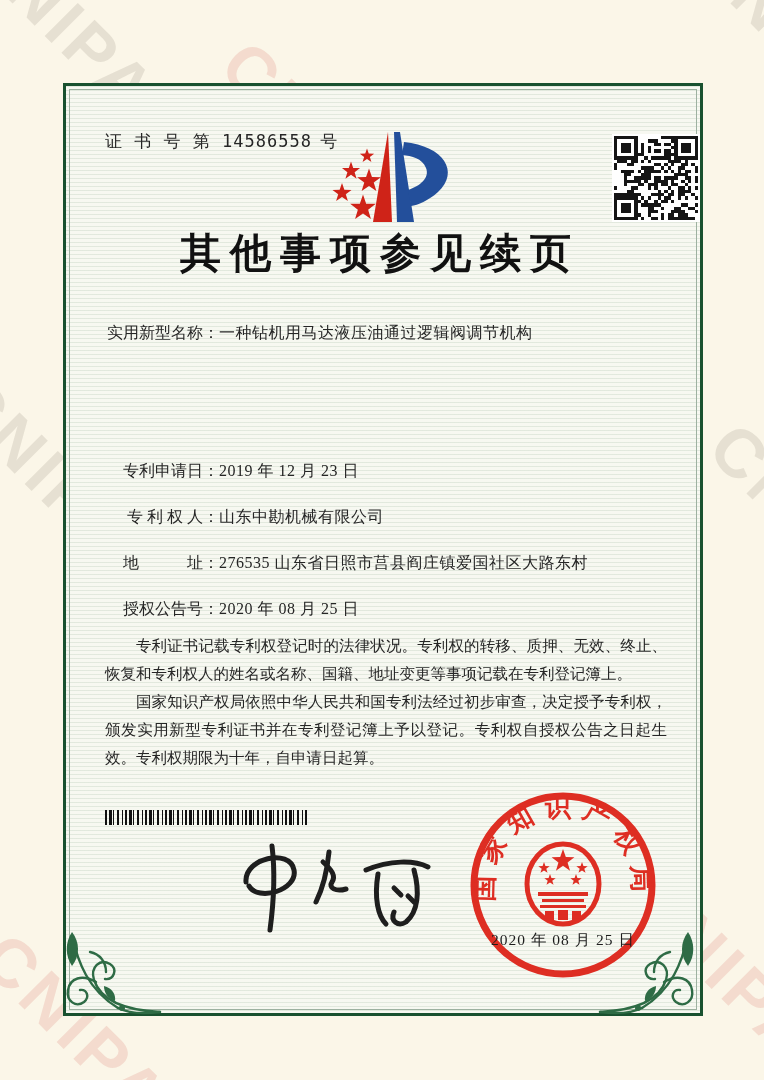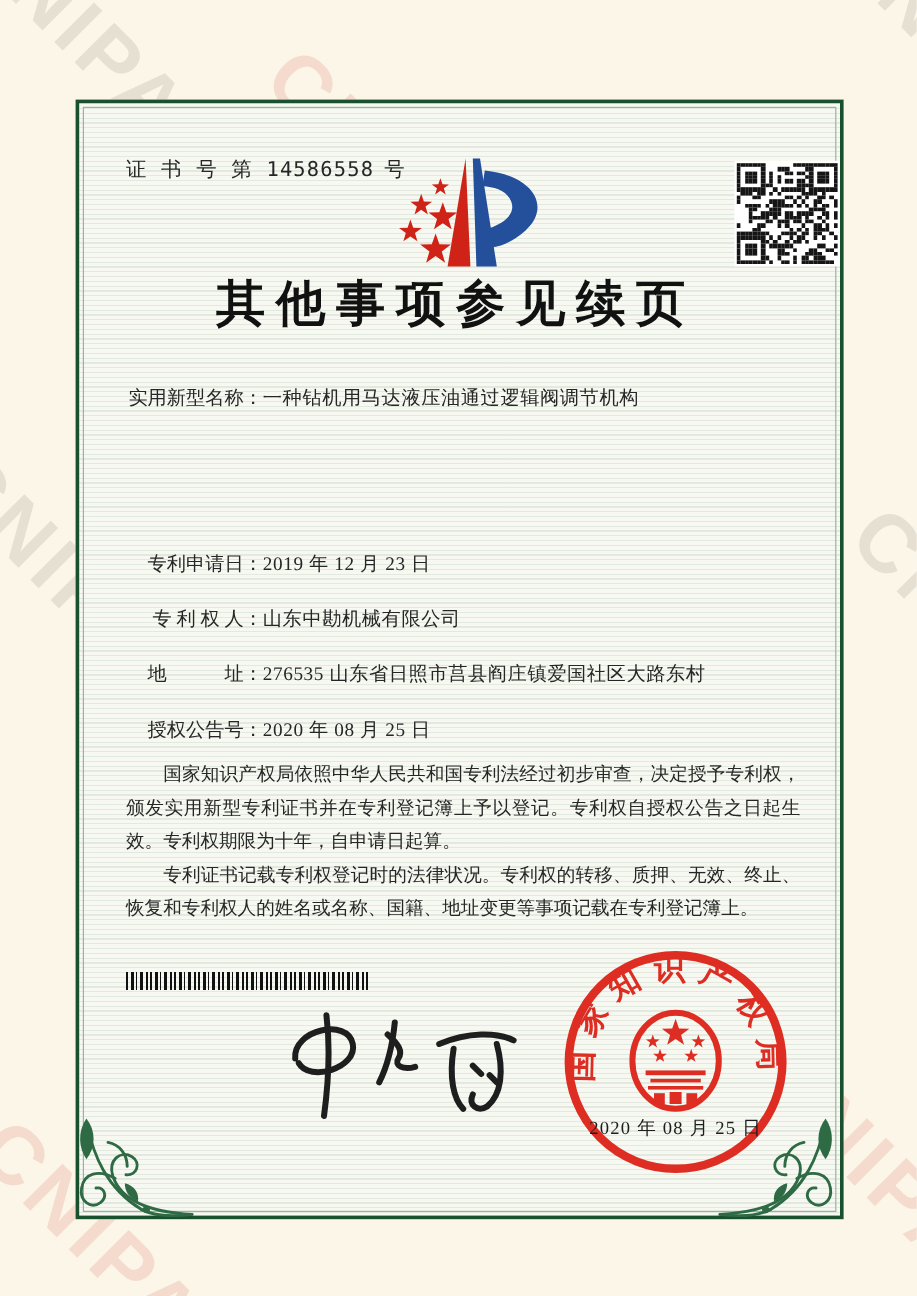--- a/index.html
+++ b/index.html
@@ -459,22 +459,22 @@
   <div class="field f6">
     <span class="lbl">地　　　址：</span>
     <span class="val">276535 山东省日照市莒县阎庄镇爱国社区大路东村</span>
   </div>
   <div class="field f7">
     <span class="lbl">授权公告号：</span>
     <span class="val">2020 年 08 月 25 日</span>
   </div>
 
   <div class="body-text">
+    <p>专利证书记载专利权登记时的法律状况。专利权的转移、质押、无效、终止、恢复和专利权人的姓名或名称、国籍、地址变更等事项记载在专利登记簿上。</p>
     <p>国家知识产权局依照中华人民共和国专利法经过初步审查，决定授予专利权，颁发实用新型专利证书并在专利登记簿上予以登记。专利权自授权公告之日起生效。专利权期限为十年，自申请日起算。</p>
-    <p>专利证书记载专利权登记时的法律状况。专利权的转移、质押、无效、终止、恢复和专利权人的姓名或名称、国籍、地址变更等事项记载在专利登记簿上。</p>
   </div>
 
   <div class="barcode"></div>
 
 
   <svg class="sign" viewBox="0 0 205 95">
     <g fill="none" stroke="#1e1e1e" stroke-width="5" stroke-linecap="round" stroke-linejoin="round">
       <path d="M18,42 C16,18 62,8 66,30 C70,50 30,62 21,46"></path>
       <path d="M44,6 C47,30 46,60 42,90"></path>
       <path d="M95,22 C104,30 108,36 104,42 C100,48 108,52 118,49"></path>

